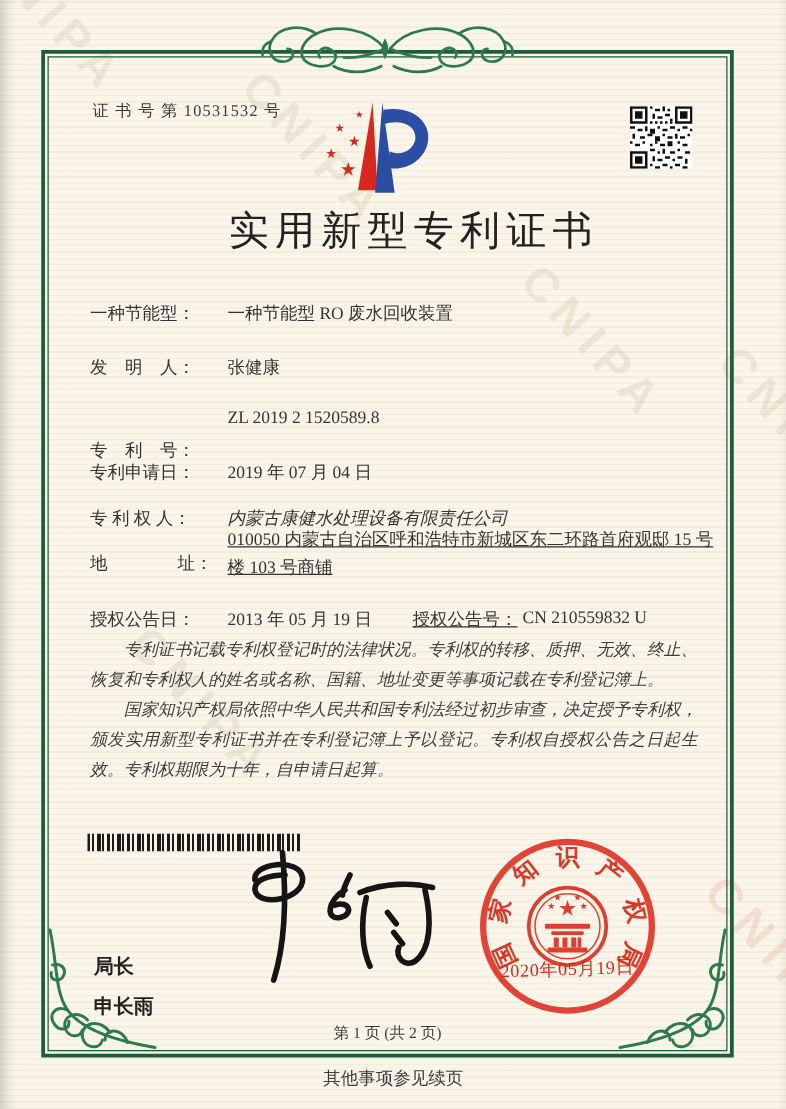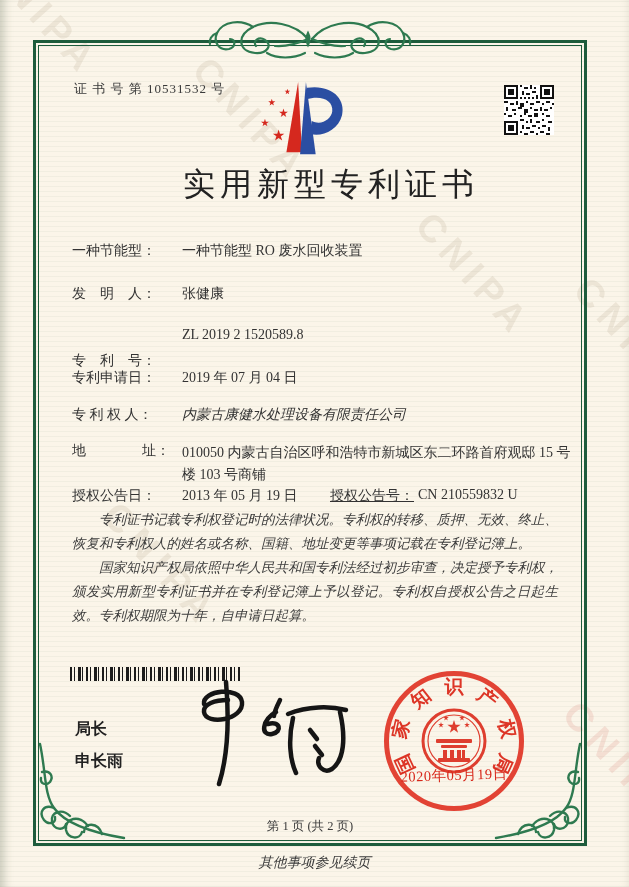--- a/index.html
+++ b/index.html
@@ -37,35 +37,35 @@
   .addr-value{width:402px;line-height:22px;}
   .legal{
     position:absolute;left:72px;top:508px;width:486px;z-index:2;
     font-size:13.5px;line-height:24px;font-style:italic;color:#3c3c3c;text-align:justify;
   }
   .legal p{margin:0;text-indent:2em;}
   .barcode{
     position:absolute;left:70px;top:667px;width:170px;height:14px;z-index:2;
     background:repeating-linear-gradient(90deg,#1c1c1c 0 2px,transparent 2px 4px,#1c1c1c 4px 5px,transparent 5px 8px,#1c1c1c 8px 11px,transparent 11px 12px,#1c1c1c 12px 13px,transparent 13px 16px);
   }
-  .signatory{position:absolute;left:75px;z-index:2;font-family:"Liberation Sans","DejaVu Sans",sans-serif;font-size:16px;font-weight:600;color:#222;}
+  .signatory{position:absolute;left:75px;z-index:2;font-family:"Liberation Sans","DejaVu Sans",sans-serif;font-size:16px;font-weight:600;color:#222;margin-top:44px;}
   .sig-svg{position:absolute;left:188px;top:676px;z-index:2;}
   .seal{position:absolute;left:384px;top:671px;width:140px;height:140px;z-index:3;}
   .seal-ring{position:absolute;left:0;top:0;width:140px;height:140px;border:5px solid #e0392a;border-radius:50%;box-sizing:border-box;opacity:.95;}
   .seal-char{
     position:absolute;left:50%;top:50%;width:22px;height:22px;margin:-11px 0 0 -11px;
     color:#dd3526;font-size:19px;font-weight:700;text-align:center;line-height:22px;
     font-family:"Liberation Serif","DejaVu Serif",serif;
   }
   .seal-date{
     position:absolute;left:368px;top:766px;width:172px;text-align:center;z-index:4;
     color:#d8281b;font-size:14.5px;letter-spacing:0.5px;transform:rotate(-2deg);
   }
   .page-indicator{position:absolute;left:33px;top:818px;width:554px;text-align:center;font-size:12.5px;color:#3a3a3a;z-index:2;}
-  .continuation{position:absolute;left:0;top:854px;width:629px;text-align:center;font-size:14px;font-style:italic;color:#3c3c3c;z-index:2;}
+  .continuation{position:absolute;left:0;top:854px;width:629px;text-align:center;font-size:14px;color:#3c3c3c;z-index:2;}
   .logo{position:absolute;left:254px;top:82px;z-index:2;}
   .qr{position:absolute;left:504px;top:85px;z-index:2;}
   .top-ornament{position:absolute;left:207px;top:13px;z-index:2;}
   .corner{position:absolute;z-index:2;}
   .corner.left{left:36px;top:742px;}
   .corner.right{left:492px;top:742px;transform:scaleX(-1);}
 </style>
 </head>
 <body>
 
@@ -225,21 +225,21 @@
   <div class="field-label" style="top:327px;margin-top:25px;">专　利　号：</div>
   <div class="field-value" style="top:327px;">ZL 2019 2 1520589.8</div>
 
   <div class="field-label" style="top:369px;text-align:center;">专利申请日：</div>
   <div class="field-value" style="top:369px;">2019 年 07 月 04 日</div>
 
   <div class="field-label" style="top:406px;">专 利 权 人：</div>
   <div class="field-value" style="top:406px;font-style:italic;">内蒙古康健水处理设备有限责任公司</div>
 
   <div class="field-label" style="top:442px;">地　　　　址：</div>
-  <div class="field-value addr-value" style="top:442px;">010050 内蒙古自治区呼和浩特市新城区东二环路首府观邸 15 号楼 103 号商铺</div>
+  <div class="field-value addr-value" style="top:422px;text-decoration:underline;">010050 内蒙古自治区呼和浩特市新城区东二环路首府观邸 15 号楼 103 号商铺</div>
 
   <div class="field-label" style="top:487px;">授权公告日：</div>
   <div class="field-value" style="top:487px;">2013 年 05 月 19 日</div>
   <div class="field-label2" style="top:487px;">授权公告号：</div>
   <div class="field-value2" style="top:487px;">CN 210559832 U</div>
 
   <div class="legal">
     <p>专利证书记载专利权登记时的法律状况。专利权的转移、质押、无效、终止、恢复和专利权人的姓名或名称、国籍、地址变更等事项记载在专利登记簿上。</p>
     <p>国家知识产权局依照中华人民共和国专利法经过初步审查，决定授予专利权，颁发实用新型专利证书并在专利登记簿上予以登记。专利权自授权公告之日起生效。专利权期限为十年，自申请日起算。</p>
   </div>

